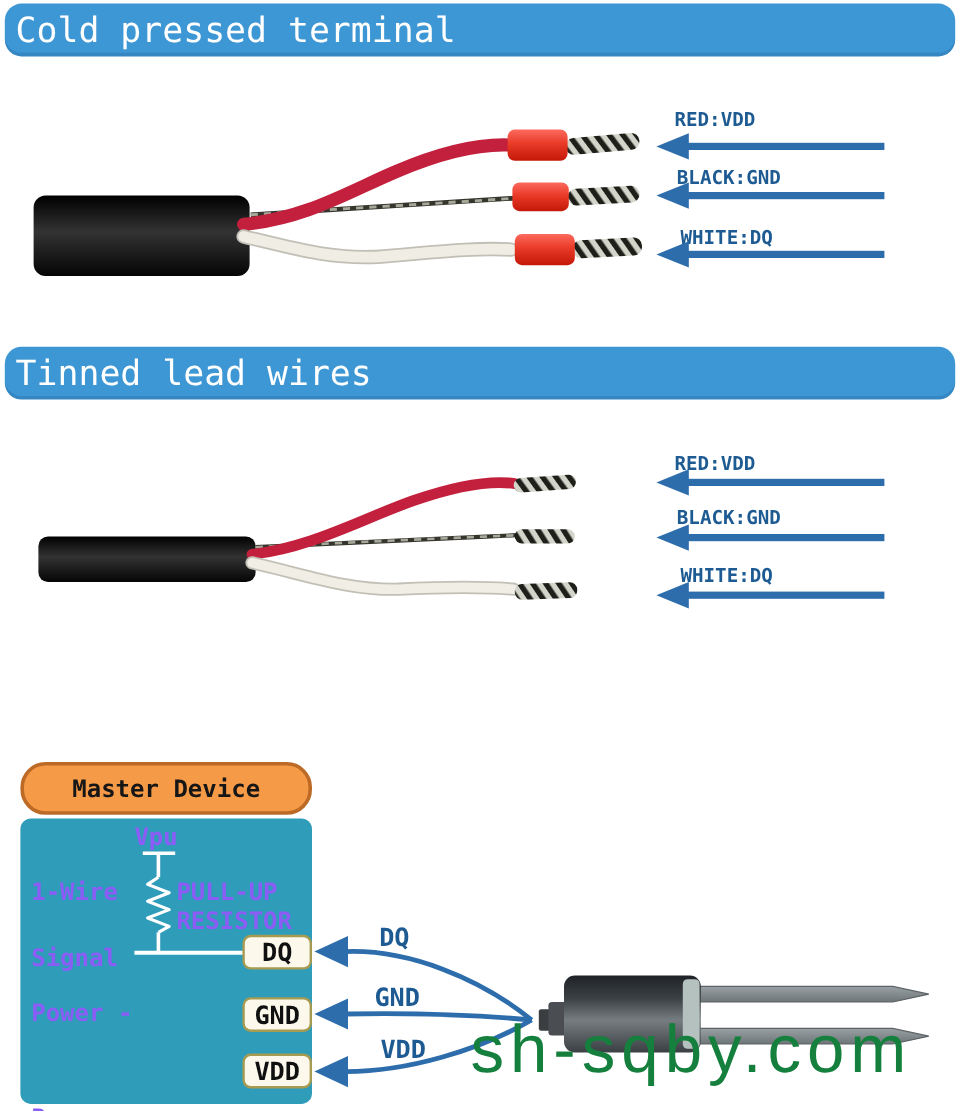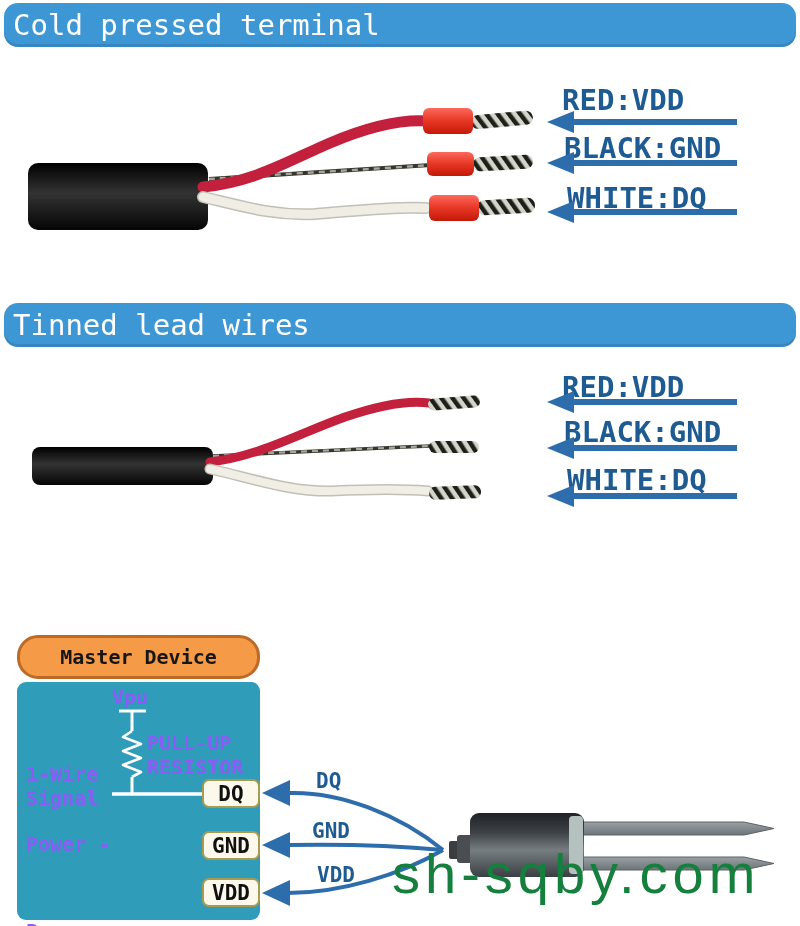--- a/index.html
+++ b/index.html
@@ -16,27 +16,27 @@
   body{background:#fff;font-family:"DejaVu Sans Mono",monospace;}
   .canvas{position:relative;width:800px;height:926px;background:#ffffff;overflow:hidden;}
 
   .banner{
     position:absolute;left:4px;width:792px;height:44px;
     background:var(--banner-blue);border-radius:14px;
     color:#fff;font-size:29px;line-height:44px;padding-left:9px;
     box-shadow:inset 0 -3px 0 rgba(20,60,110,.18);
     white-space:nowrap;
   }
-  .b1{top:3px;} .b2{top:303px;border-radius:14px;} .b3{top:574px;}
+  .b1{top:3px;} .b2{top:289px;border-radius:14px;} .b3{top:574px;}
 
   .photo{position:absolute;}
 
   .wl{
     position:absolute;color:var(--label-blue);
-    font-size:29px;line-height:24px;font-weight:bold;white-space:nowrap;
+    font-size:16px;line-height:24px;font-weight:bold;white-space:nowrap;
   }
   .harrow{position:absolute;width:190px;height:22px;}
   .harrow .head{
     position:absolute;left:0;top:0;width:0;height:0;
     border-top:11px solid transparent;border-bottom:11px solid transparent;
     border-right:27px solid var(--arrow-blue);
   }
   .harrow .shaft{
     position:absolute;left:24px;right:0;top:8px;height:6px;
     background:var(--arrow-blue);
@@ -50,21 +50,21 @@
     display:flex;align-items:center;justify-content:center;z-index:2;
   }
   .teal-box{
     position:absolute;left:17px;top:682px;width:243px;height:238px;
     background:var(--teal);border-radius:9px;z-index:1;
   }
   .tz{position:absolute;color:#8b5cf6;font-size:20px;line-height:22px;font-weight:bold;white-space:nowrap;z-index:3;}
   .vpu{left:112px;top:686px;}
   .pu1{left:147px;top:732px;}
   .pu2{left:147px;top:756px;}
-  .sig1{left:26px;top:763px;}
+  .sig1{left:26px;top:732px;}
   .sig2{left:26px;top:787px;}
   .pwrm{left:26px;top:833px;}
   .pwrp{left:26px;top:920px;}
 
   .pin-box{
     position:absolute;left:202px;width:58px;height:29px;
     background:var(--pin-fill);border:2px solid var(--pin-border);border-radius:7px;
     color:#101010;font-size:21px;font-weight:bold;
     display:flex;align-items:center;justify-content:center;z-index:5;
   }

